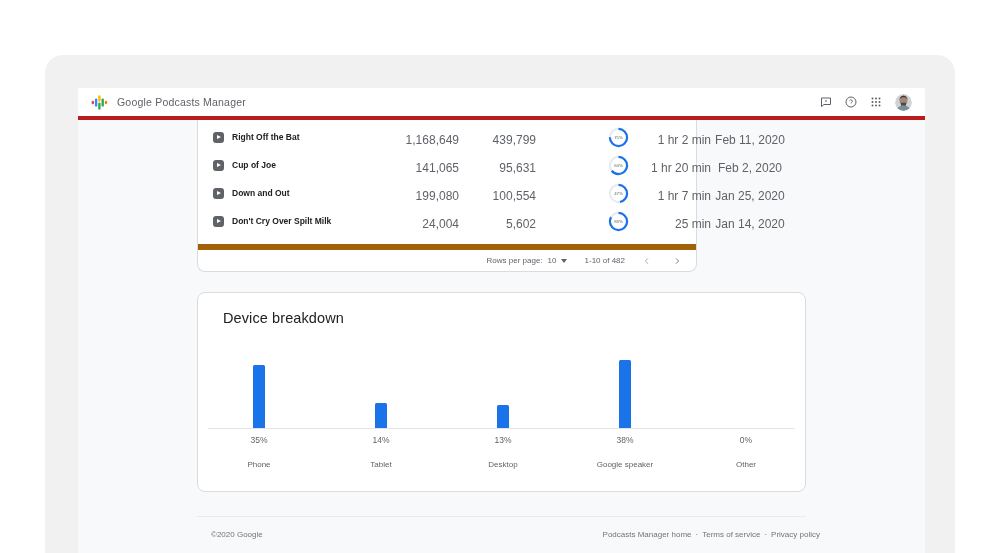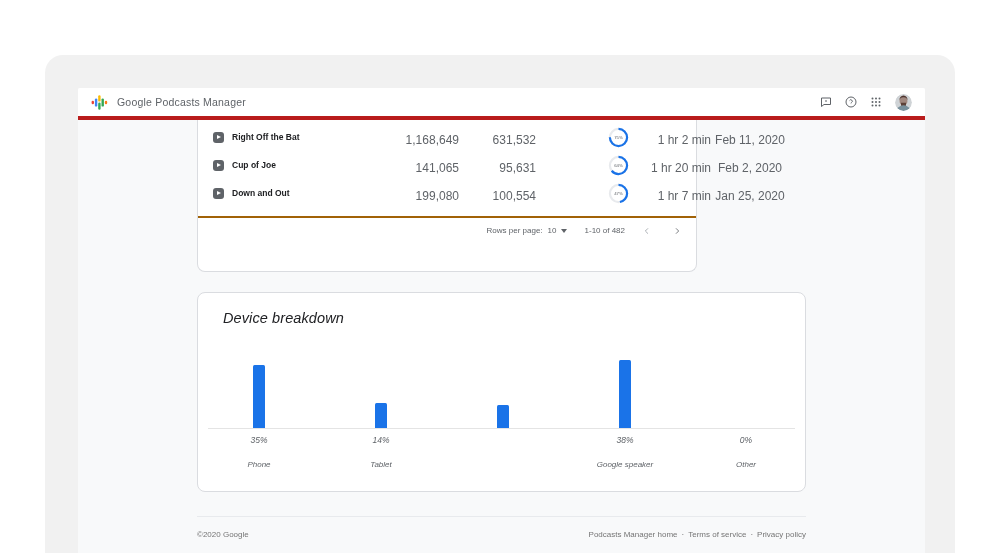--- a/index.html
+++ b/index.html
@@ -47,48 +47,48 @@
   .c-date      { left:510px; width:84px;text-align:center;  }
   .ring { position:absolute; left:410px; top:3.5px; width:21px; height:21px; }
   .ring svg { width:21px; height:21px; display:block; }
   .ring .track { fill:none; stroke:#e8eaed; stroke-width:2.3; }
   .ring .prog  { fill:none; stroke:#1a73e8; stroke-width:2.3; stroke-linecap:butt; }
   .ring-label { position:absolute; inset:0; display:flex; align-items:center;
                 justify-content:center; font-size:9px; color:#5f6368;
                 transform:scale(0.48); }
 
   
-  .pager { margin-top:9px; border-top:2px solid #a16207; height:27px;
+  .pager { margin-top:9px; border-top:6px solid #a16207; height:27px;
            display:flex; align-items:center; justify-content:flex-end;
            padding-right:15px; font-size:8px; color:#5f6368; }
   .pager .lbl { margin-right:5px; }
   .pager .val { margin-right:4px; cursor:pointer; }
   .caret { width:0; height:0; border-left:3.5px solid transparent;
            border-right:3.5px solid transparent; border-top:4px solid #5f6368;
            margin-right:18px; cursor:pointer; }
   .range { margin-right:18px; }
   .chev { width:8px; height:8px; color:#5f6368; cursor:pointer; display:block; }
   .chev.prev { margin-right:22px; color:#9aa0a6; }
 
   
   .chart-title { position:absolute; left:25px; top:17px; font-size:14.5px;
-                 color:#202124; letter-spacing:.1px;font-style:italic; }
+                 color:#202124; letter-spacing:.1px; }
   .plot { position:absolute; left:0; top:0; width:100%; height:135px; }
   .baseline { position:absolute; left:10px; right:10px; top:135px;
               border-top:1px solid #e4e4e4; }
   .bar { position:absolute; bottom:0; width:12px; background:#1a73e8;
          border-radius:1.5px 1.5px 0 0; }
-  .xcol { position:absolute; top:142px; width:122px; text-align:center;font-style:italic; }
+  .xcol { position:absolute; top:142px; width:122px; text-align:center; }
   .xcol .pct  { font-size:8.5px; color:#5f6368; }
   .xcol .name { font-size:8px; color:#5f6368; margin-top:15px; white-space:nowrap; }
 
   
   .footer-sep { position:absolute; left:119px; top:428px; width:609px;
                 border-top:1px solid #e8eaed; }
-  .footer { position:absolute; left:119px; top:442px; width:609px;
+  .footer { position:absolute; left:133px; top:442px; width:609px;
             display:flex; justify-content:space-between; font-size:8px; color:#757575; }
   .flinks { display:flex; gap:4px; align-items:flex-start; }
   .flink { cursor:pointer; }
 </style>
 </head>
 <body>
 
 <div class="frame">
   <div class="window">
 
@@ -142,21 +142,21 @@
       </div>
     </div>
 
     <div class="card table-card">
       <div class="rows">
 
         <div class="row">
           <span class="play"></span>
           <span class="ep-title">Right Off the Bat</span>
           <span class="num c-plays">1,168,649</span>
-          <span class="num c-listeners">631,532</span>
+          <span class="num c-listeners">439,799</span>
           <span class="ring">
             <svg viewBox="0 0 22 22">
                 <circle class="track" cx="11" cy="11" r="9"></circle>
                 <circle class="prog" cx="11" cy="11" r="9" transform="rotate(-90 11 11)" stroke-dasharray="42.41 56.55"></circle>
               </svg>
             <span class="ring-label">75%</span>
           </span>
           <span class="num c-time">1 hr 2 min</span>
           <span class="num c-date">Feb 11, 2020</span>
         </div>
@@ -186,20 +186,35 @@
             <svg viewBox="0 0 22 22">
                 <circle class="track" cx="11" cy="11" r="9"></circle>
                 <circle class="prog" cx="11" cy="11" r="9" transform="rotate(-90 11 11)" stroke-dasharray="26.58 56.55"></circle>
               </svg>
             <span class="ring-label">47%</span>
           </span>
           <span class="num c-time">1 hr 7 min</span>
           <span class="num c-date">Jan 25, 2020</span>
         </div>
 
+        <div class="row">
+          <span class="play"></span>
+          <span class="ep-title">Don't Cry Over Spilt Milk</span>
+          <span class="num c-plays">24,004</span>
+          <span class="num c-listeners">5,602</span>
+          <span class="ring">
+            <svg viewBox="0 0 22 22">
+                <circle class="track" cx="11" cy="11" r="9"></circle>
+                <circle class="prog" cx="11" cy="11" r="9" transform="rotate(-90 11 11)" stroke-dasharray="46.94 56.55"></circle>
+              </svg>
+            <span class="ring-label">83%</span>
+          </span>
+          <span class="num c-time">25 min</span>
+          <span class="num c-date">Jan 14, 2020</span>
+        </div>
       </div>
 
       <div class="pager">
         <span class="lbl">Rows per page:</span>
         <span class="val">10</span>
         <span class="caret"></span>
         <span class="range">1-10 of 482</span>
         <svg class="chev prev" viewBox="0 0 24 24" fill="none" stroke="currentColor" stroke-width="2.5">
             <polyline points="15 4 7 12 15 20"></polyline>
           </svg>
@@ -222,20 +237,24 @@
       <div class="baseline"></div>
 
       <div class="xcol" style="left:0px">
         <div class="pct">35%</div>
         <div class="name">Phone</div>
       </div>
       <div class="xcol" style="left:122px">
         <div class="pct">14%</div>
         <div class="name">Tablet</div>
       </div>
+      <div class="xcol" style="left:244px">
+        <div class="pct">13%</div>
+        <div class="name">Desktop</div>
+      </div>
       <div class="xcol" style="left:366px">
         <div class="pct">38%</div>
         <div class="name">Google speaker</div>
       </div>
       <div class="xcol" style="left:487px">
         <div class="pct">0%</div>
         <div class="name">Other</div>
       </div>
     </div>
 

